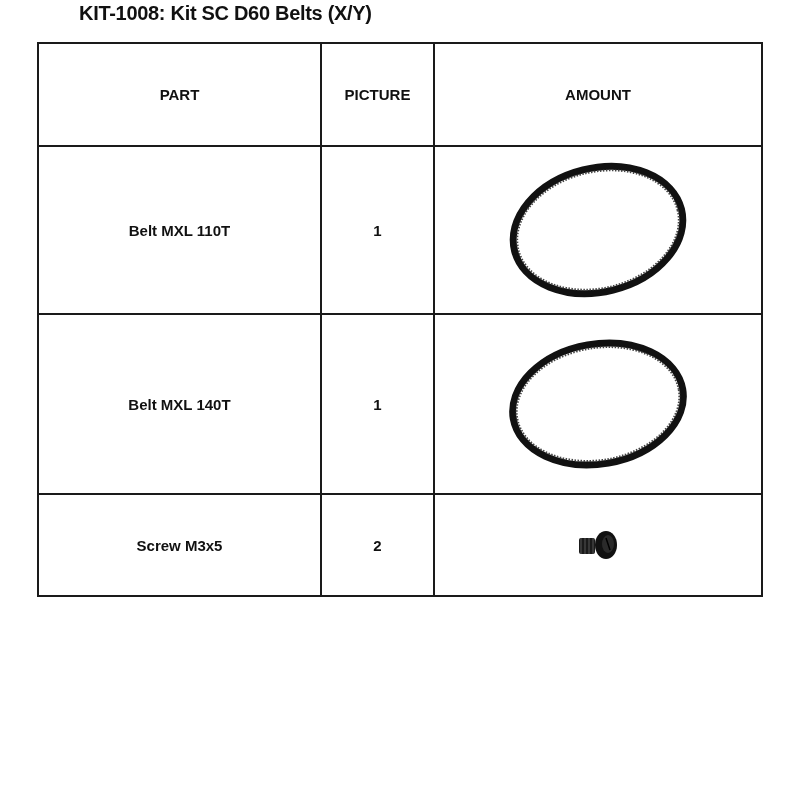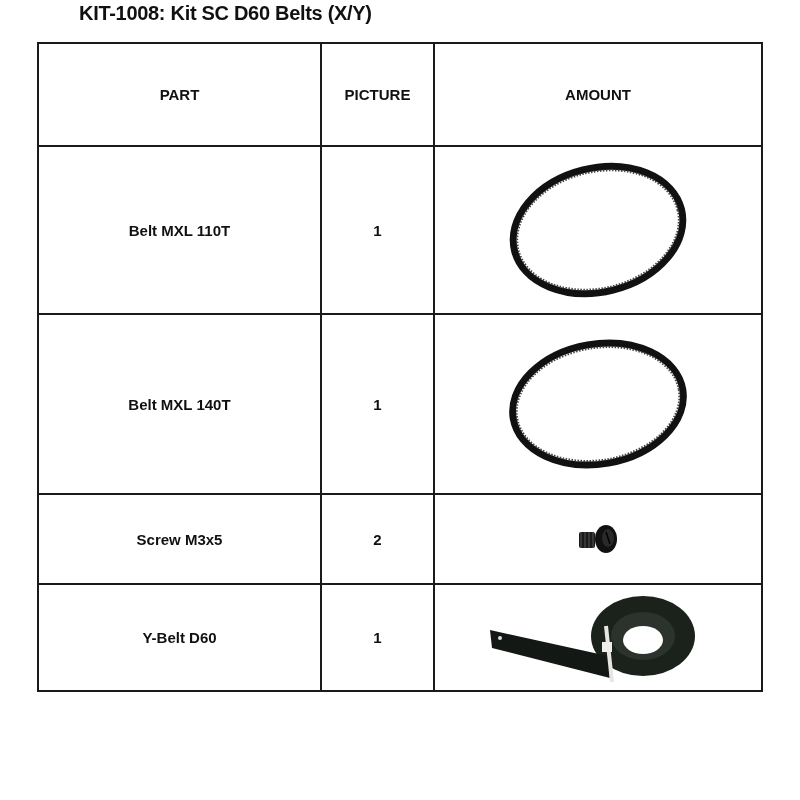--- a/index.html
+++ b/index.html
@@ -5,21 +5,21 @@
   html, body { margin: 0; padding: 0; background: #ffffff; }
   body { width: 800px; height: 800px; position: relative; overflow: hidden;
          font-family: "Liberation Sans", "DejaVu Sans", sans-serif; color: #111; }
   .title { position: absolute; left: 79px; top: 2px; font-size: 20px; font-weight: bold; letter-spacing: -0.3px; }
   table.kit { position: absolute; left: 37px; top: 42px; width: 724px; border-collapse: collapse;
               table-layout: fixed; padding-left: 40px; }
   table.kit td, table.kit th { border: 2px solid #1a1a1a; text-align: center; vertical-align: middle;
               font-weight: bold; font-size: 15px; padding: 0; }
   col.c1 { width: 283px; } col.c2 { width: 113px; } col.c3 { width: 328px; }
   tr.h { height: 103px; }
-  tr.r1 { height: 168px; } tr.r2 { height: 180px; } tr.r3 { height: 90px; }
+  tr.r1 { height: 168px; } tr.r2 { height: 180px; } tr.r3 { height: 102px; }
   tr.r4 { height: 106px; } tr.r5 { height: 107px; }
   .pic { display: flex; align-items: center; justify-content: center; height: 100%; }
   svg { display: block; }
 </style>
 </head>
 <body>
 
 <div class="title">KIT-1008: Kit SC D60 Belts (X/Y)</div>
 
 <table class="kit">
@@ -76,31 +76,14 @@
               </g>
           <ellipse cx="33" cy="25" rx="11" ry="14" fill="#111"></ellipse>
           <ellipse cx="35" cy="24" rx="6" ry="9" fill="#2a2a2a"></ellipse>
           <line x1="33" y1="18" x2="37" y2="30" stroke="#000" stroke-width="1.5"></line>
         </svg>
       </div>
     </td>
   </tr>
 
 
-  <tr class="r5">
-    <td>Y-Belt D60</td>
-    <td>1</td>
-    <td>
-      <div class="pic">
-        <svg width="220" height="96" viewBox="0 0 220 96">
-          <ellipse cx="155" cy="46" rx="52" ry="40" fill="#1b211b"></ellipse>
-          <ellipse cx="155" cy="46" rx="32" ry="24" fill="#2c332c"></ellipse>
-          <ellipse cx="155" cy="50" rx="20" ry="14" fill="#ffffff"></ellipse>
-          <path d="M2 40 L120 66 L122 88 L4 58 Z" fill="#141814"></path>
-          <circle cx="12" cy="48" r="2" fill="#ddd"></circle>
-          <path d="M118 36 L124 92" stroke="#e6e6e2" stroke-width="4"></path>
-          <rect x="114" y="52" width="10" height="10" fill="#eeeeea"></rect>
-        </svg>
-      </div>
-    </td>
-  </tr>
 </tbody>
   </table>
 
 </body></html>

